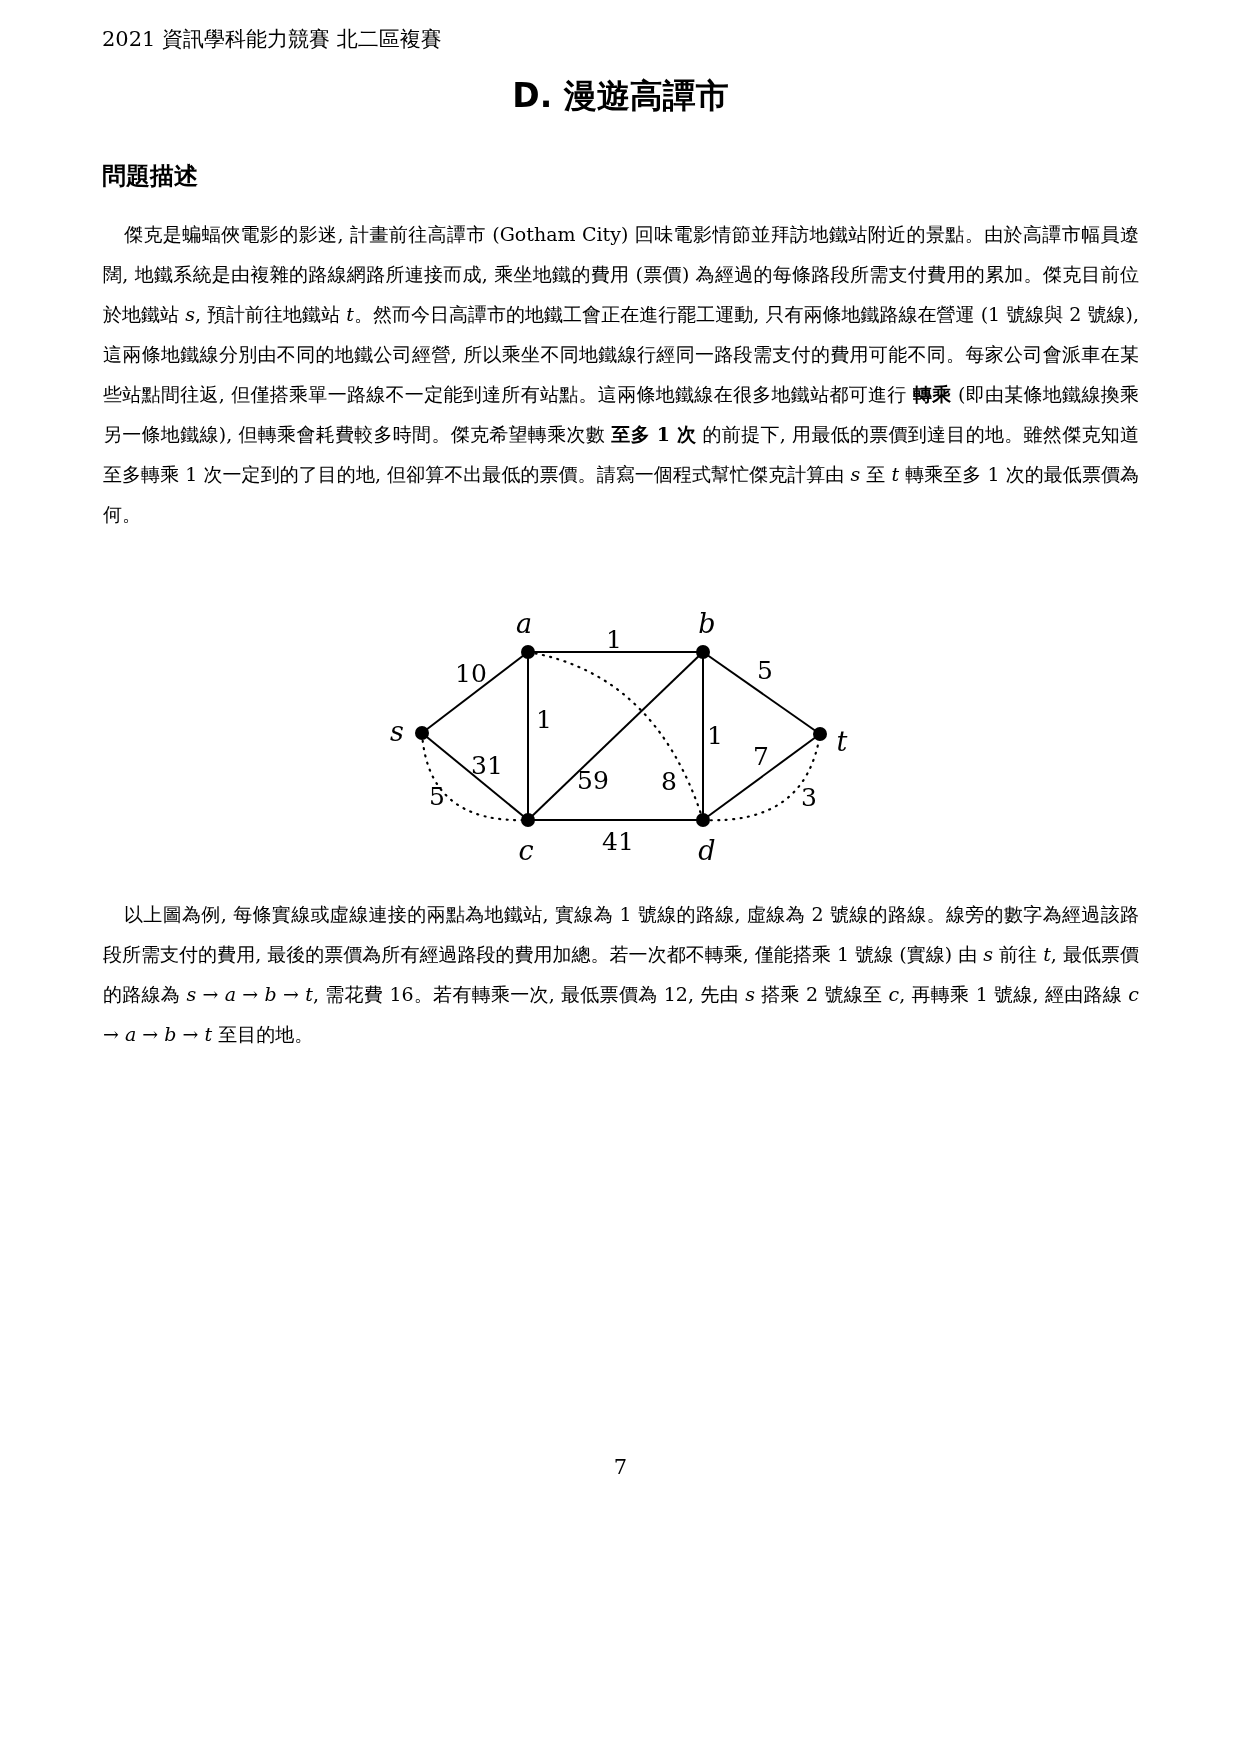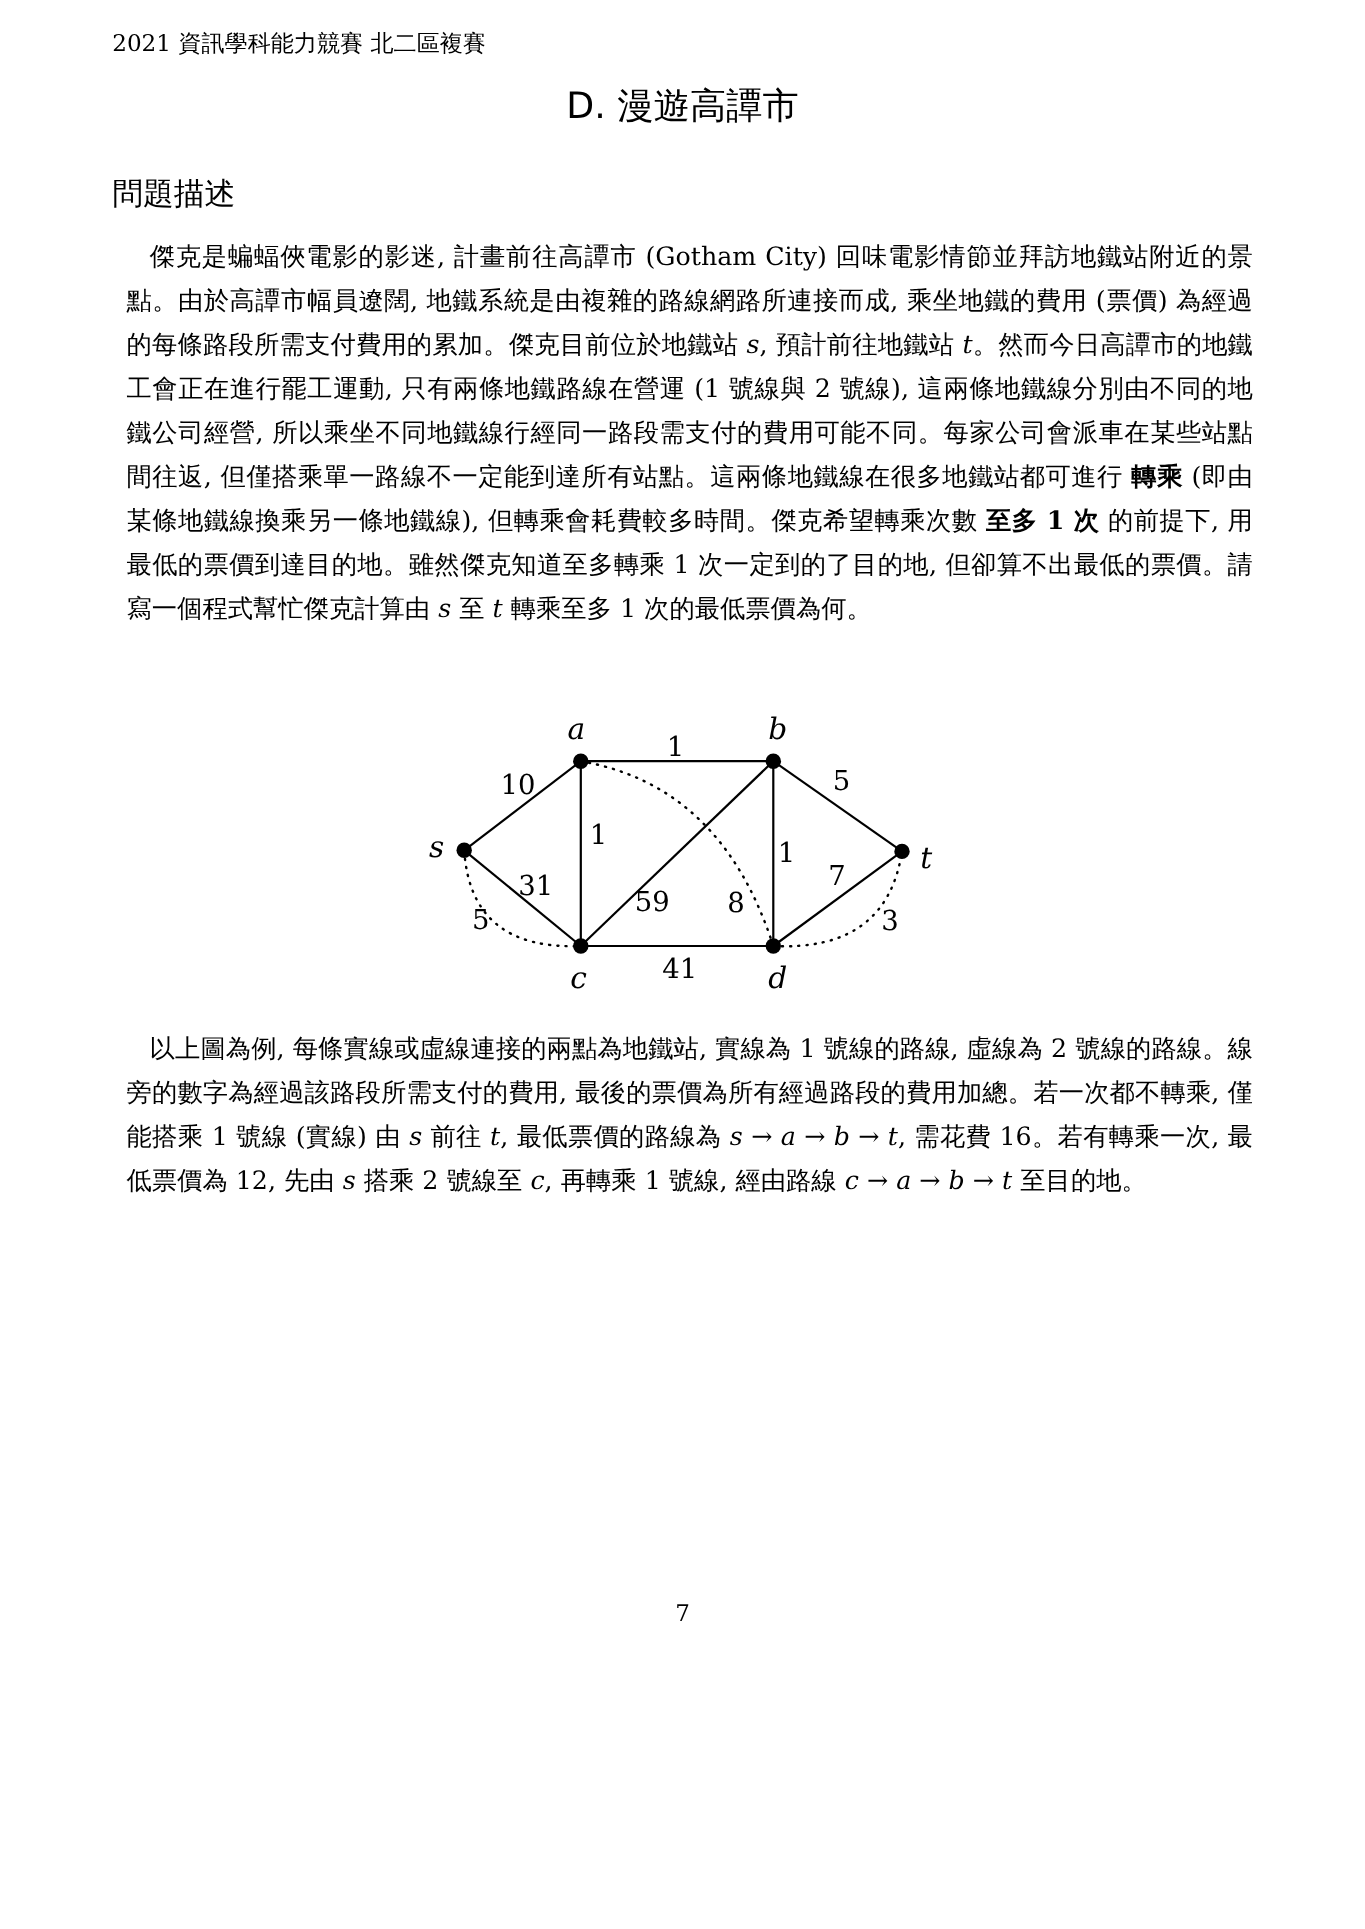--- a/index.html
+++ b/index.html
@@ -16,34 +16,34 @@
   .doc-header {
     padding-top: 24px;
     font-size: 21px;
     line-height: 30px;
     text-align: left;
   }
   .doc-title {
     margin-top: 20px;
     text-align: center;
     font-family: "DejaVu Sans", "Liberation Sans", sans-serif;
-    font-weight: 400;
+    font-weight: 700;
     font-size: 33px;
     line-height: 44px;
   }
   .section-heading {
     margin-top: 42px;
     font-family: "DejaVu Sans", "Liberation Sans", sans-serif;
-    font-weight: 400;
-    font-size: 28px;
+    font-weight: 700;
+    font-size: 24px;
     line-height: 32px;
   }
   p.body-par {
-    margin: 22px 0 0 13px;
-    font-size: 23px;
+    margin: 22px 0 0 1px;
+    font-size: 19px;
     line-height: 40px;
     text-align: justify;
     text-indent: 21px;
   }
   p.body-par .b { font-weight: 700; }
   p.body-par .i { font-style: italic; }
   .figure-wrap { margin-top: 6px; text-align: center; }
   svg.graph { display: block; margin: 0 auto; }
   .edge.solid  { stroke: #000; stroke-width: 2; fill: none; }
   .edge.dashed { stroke: #000; stroke-width: 2.2; fill: none;

